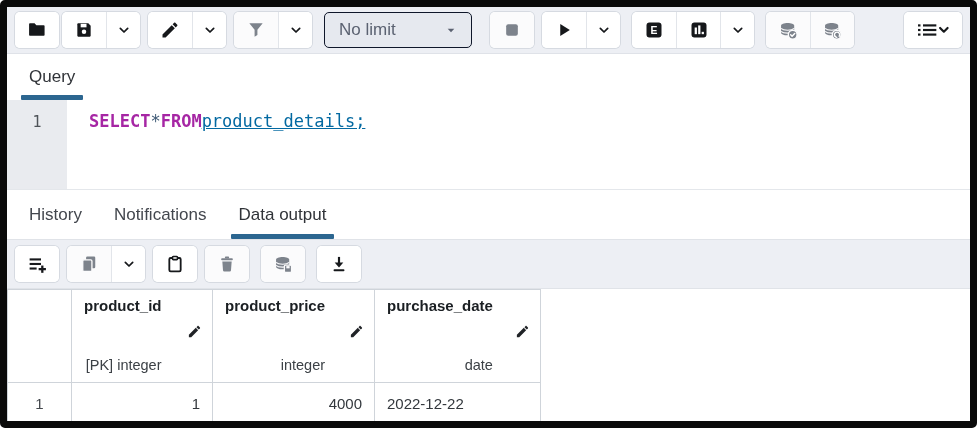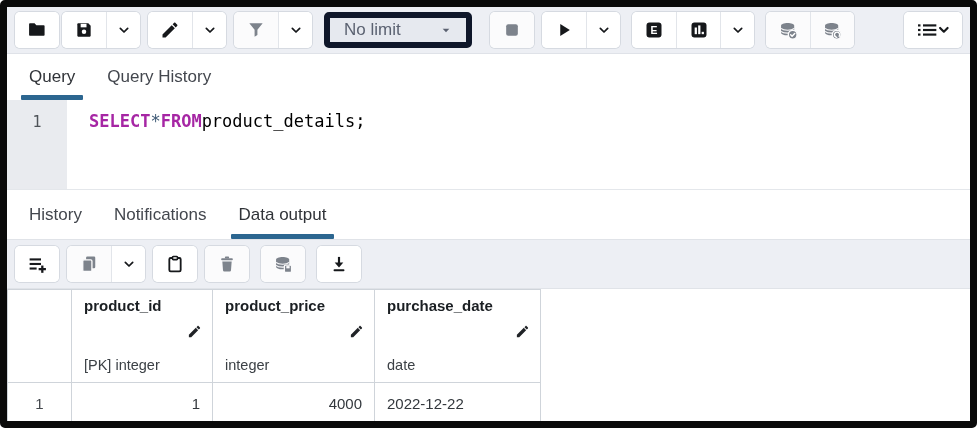--- a/index.html
+++ b/index.html
@@ -26,21 +26,21 @@
   }
   .btn + .btn { border-left: 1px solid #e2e5ea; }
   .btn.narrow { width: 34px; }
   .btn.disabled { color: #7d838c; cursor: default; background: #fbfbfc; }
   .icon { display: block; }
   .gap-md { margin-left: 12px; } .gap-lg { margin-left: 18px; }
   .push-right { margin-left: auto; margin-right: 2px; }
 
   .limit-select {
     margin-left: 12px; height: 36px; width: 148px;
-    background: #e6e9ef; border: 6px solid #0f172a; border-radius: 5px;
+    background: #e6e9ef; border: 1px solid #0f172a; border-radius: 5px;
     display: flex; align-items: center; justify-content: space-between;
     padding: 0 12px 0 14px; color: #5b6271; font-size: 17px; cursor: pointer;
   }
   .limit-caret { color: #5b6271; }
 
   
   .tabbar { background: #fff; display: flex; align-items: stretch; padding: 0 6px; }
   .tabbar.query-tabs { height: 46px; flex: 0 0 46px; }
   .tabbar.output-tabs { height: 50px; flex: 0 0 50px; border-top: 1px solid #e4e7eb; }
   .tab {
@@ -59,38 +59,38 @@
     width: 60px; background: #e9ebef; color: #4e5358;
     font-family: "DejaVu Sans Mono", monospace; font-size: 15px;
     display: flex; justify-content: center; padding-top: 13px;
   }
   .code {
     font-family: "DejaVu Sans Mono", monospace; font-size: 17px;
     padding: 11px 0 0 22px; display: flex; gap: 0; white-space: pre;
   }
   .tok-kw { color: #a626a4; font-weight: bold; }
   .tok-op { color: #3e5975; }
-  .tok-id { color: #000000; }
+  .tok-id { color: #0369a1; text-decoration: underline; }
 
   
   .grid-toolbar {
     height: 50px; flex: 0 0 50px; background: #edeff4;
     border-top: 1px solid #e0e3e8; border-bottom: 1px solid #e0e3e8;
     display: flex; align-items: center; padding: 0 6px;
   }
 
   
   .grid-area { flex: 1 1 auto; background: #fff; overflow: hidden; }
   table.grid { border-collapse: collapse; table-layout: fixed; }
   .grid th, .grid td { border: 1px solid #cfd4da; background: #fff; vertical-align: middle; }
   .grid col.c-rownum   { width: 64px; }
   .grid col.c-id       { width: 141px; }
   .grid col.c-price    { width: 162px; }
   .grid col.c-date     { width: 166px; }
-  .grid thead th { height: 58px; padding: 6px 10px 6px 12px; text-align: left; font-weight: normal; cursor: pointer; }
+  .grid thead th { height: 58px; padding: 6px 10px 6px 12px; text-align: right; font-weight: normal; cursor: pointer; }
   .grid thead th.rownum-h { background: #fff; }
   .hdr-wrap { display: flex; align-items: center; justify-content: space-between; gap: 6px; }
   .hdr-text { line-height: 1.35; }
   .hdr-name { font-weight: bold; font-size: 15px; color: #1b1f23; }
   .hdr-type { font-size: 14.5px; color: #3c4146; margin-top: 40px; }
   .hdr-pencil { color: #202327; flex: 0 0 auto; margin-top: -8px; }
   .grid tbody td { height: 43px; font-size: 15px; color: #33383d; padding: 0 12px; }
   .grid td.rownum { text-align: center; color: #44484d; cursor: pointer; }
   .grid td.num { text-align: right; }
   .grid td.txt { text-align: left; }
@@ -234,23 +234,20 @@
           <rect x="8" y="16.2" width="16" height="2.6" fill="currentColor"></rect>
           <path d="M28.5 9.5 33 14l4.5-4.5" fill="none" stroke="currentColor" stroke-width="2.6" stroke-linecap="round" stroke-linejoin="round"></path>
         </svg>
       </div>
     </div>
   </div>
 
   <div class="tabbar query-tabs">
     <div class="tab active">
       <span>Query</span>
-    </div>
-    <div class="tab">
-      <span>Query History</span>
     </div>
   </div>
 
   <div class="editor">
     <div class="gutter">
       <span>1</span>
     </div>
     <div class="code">
       <span class="tok-kw">SELECT</span>
       <span class="tok-op">*</span>

